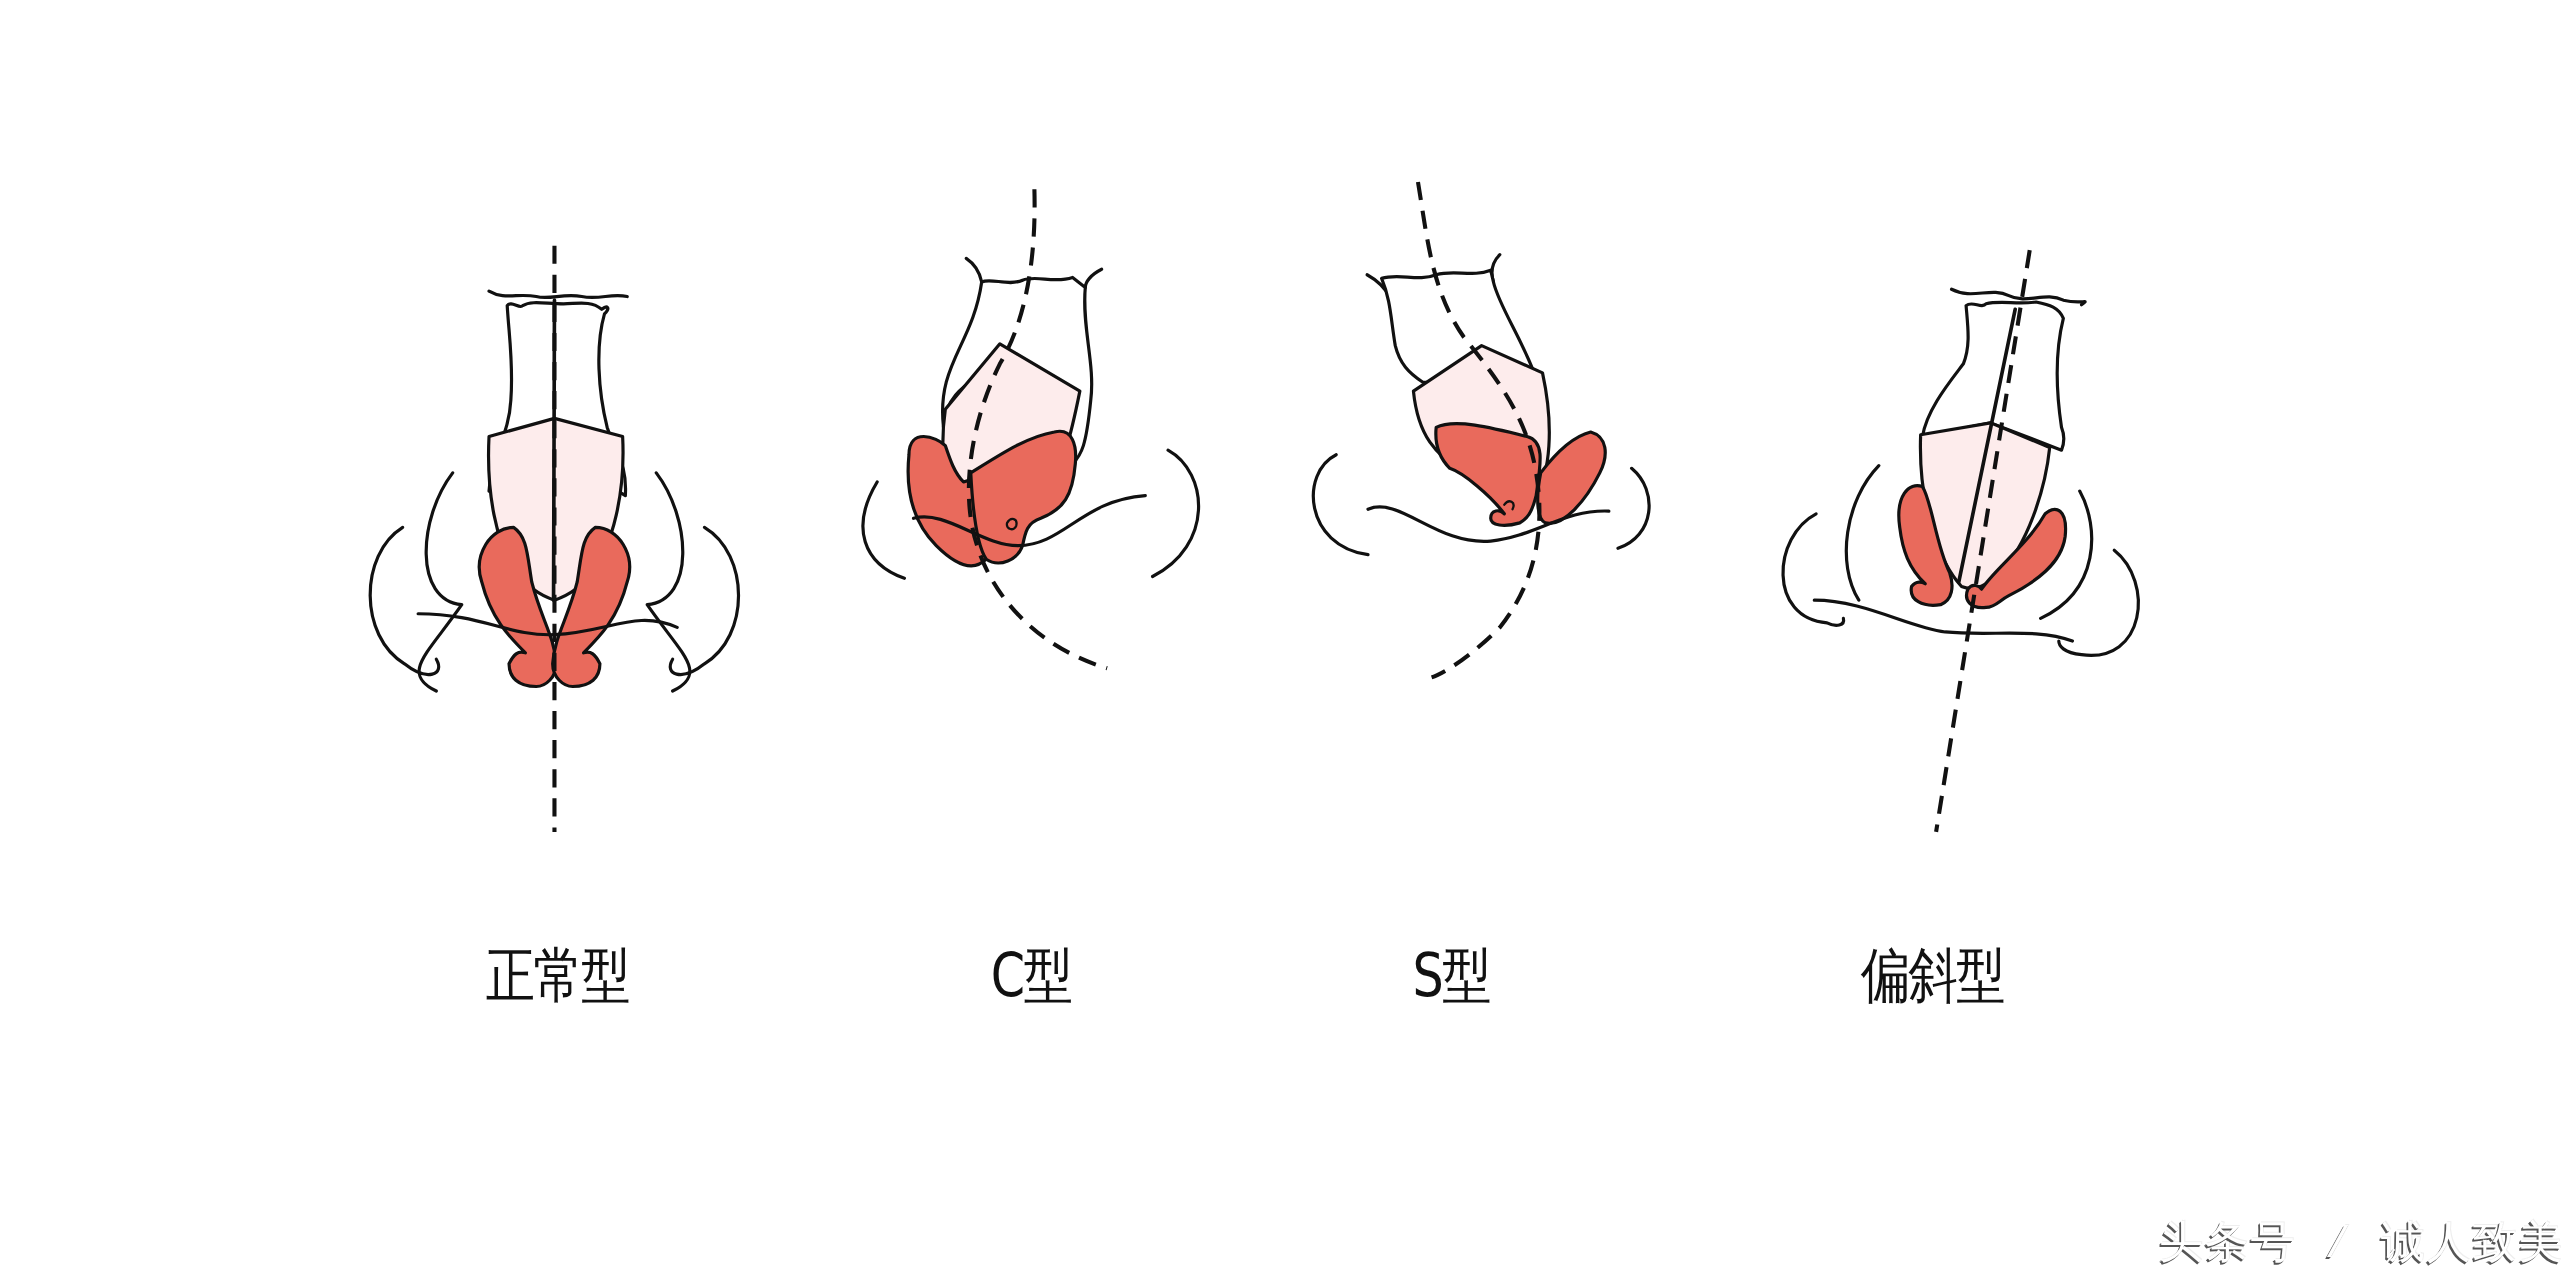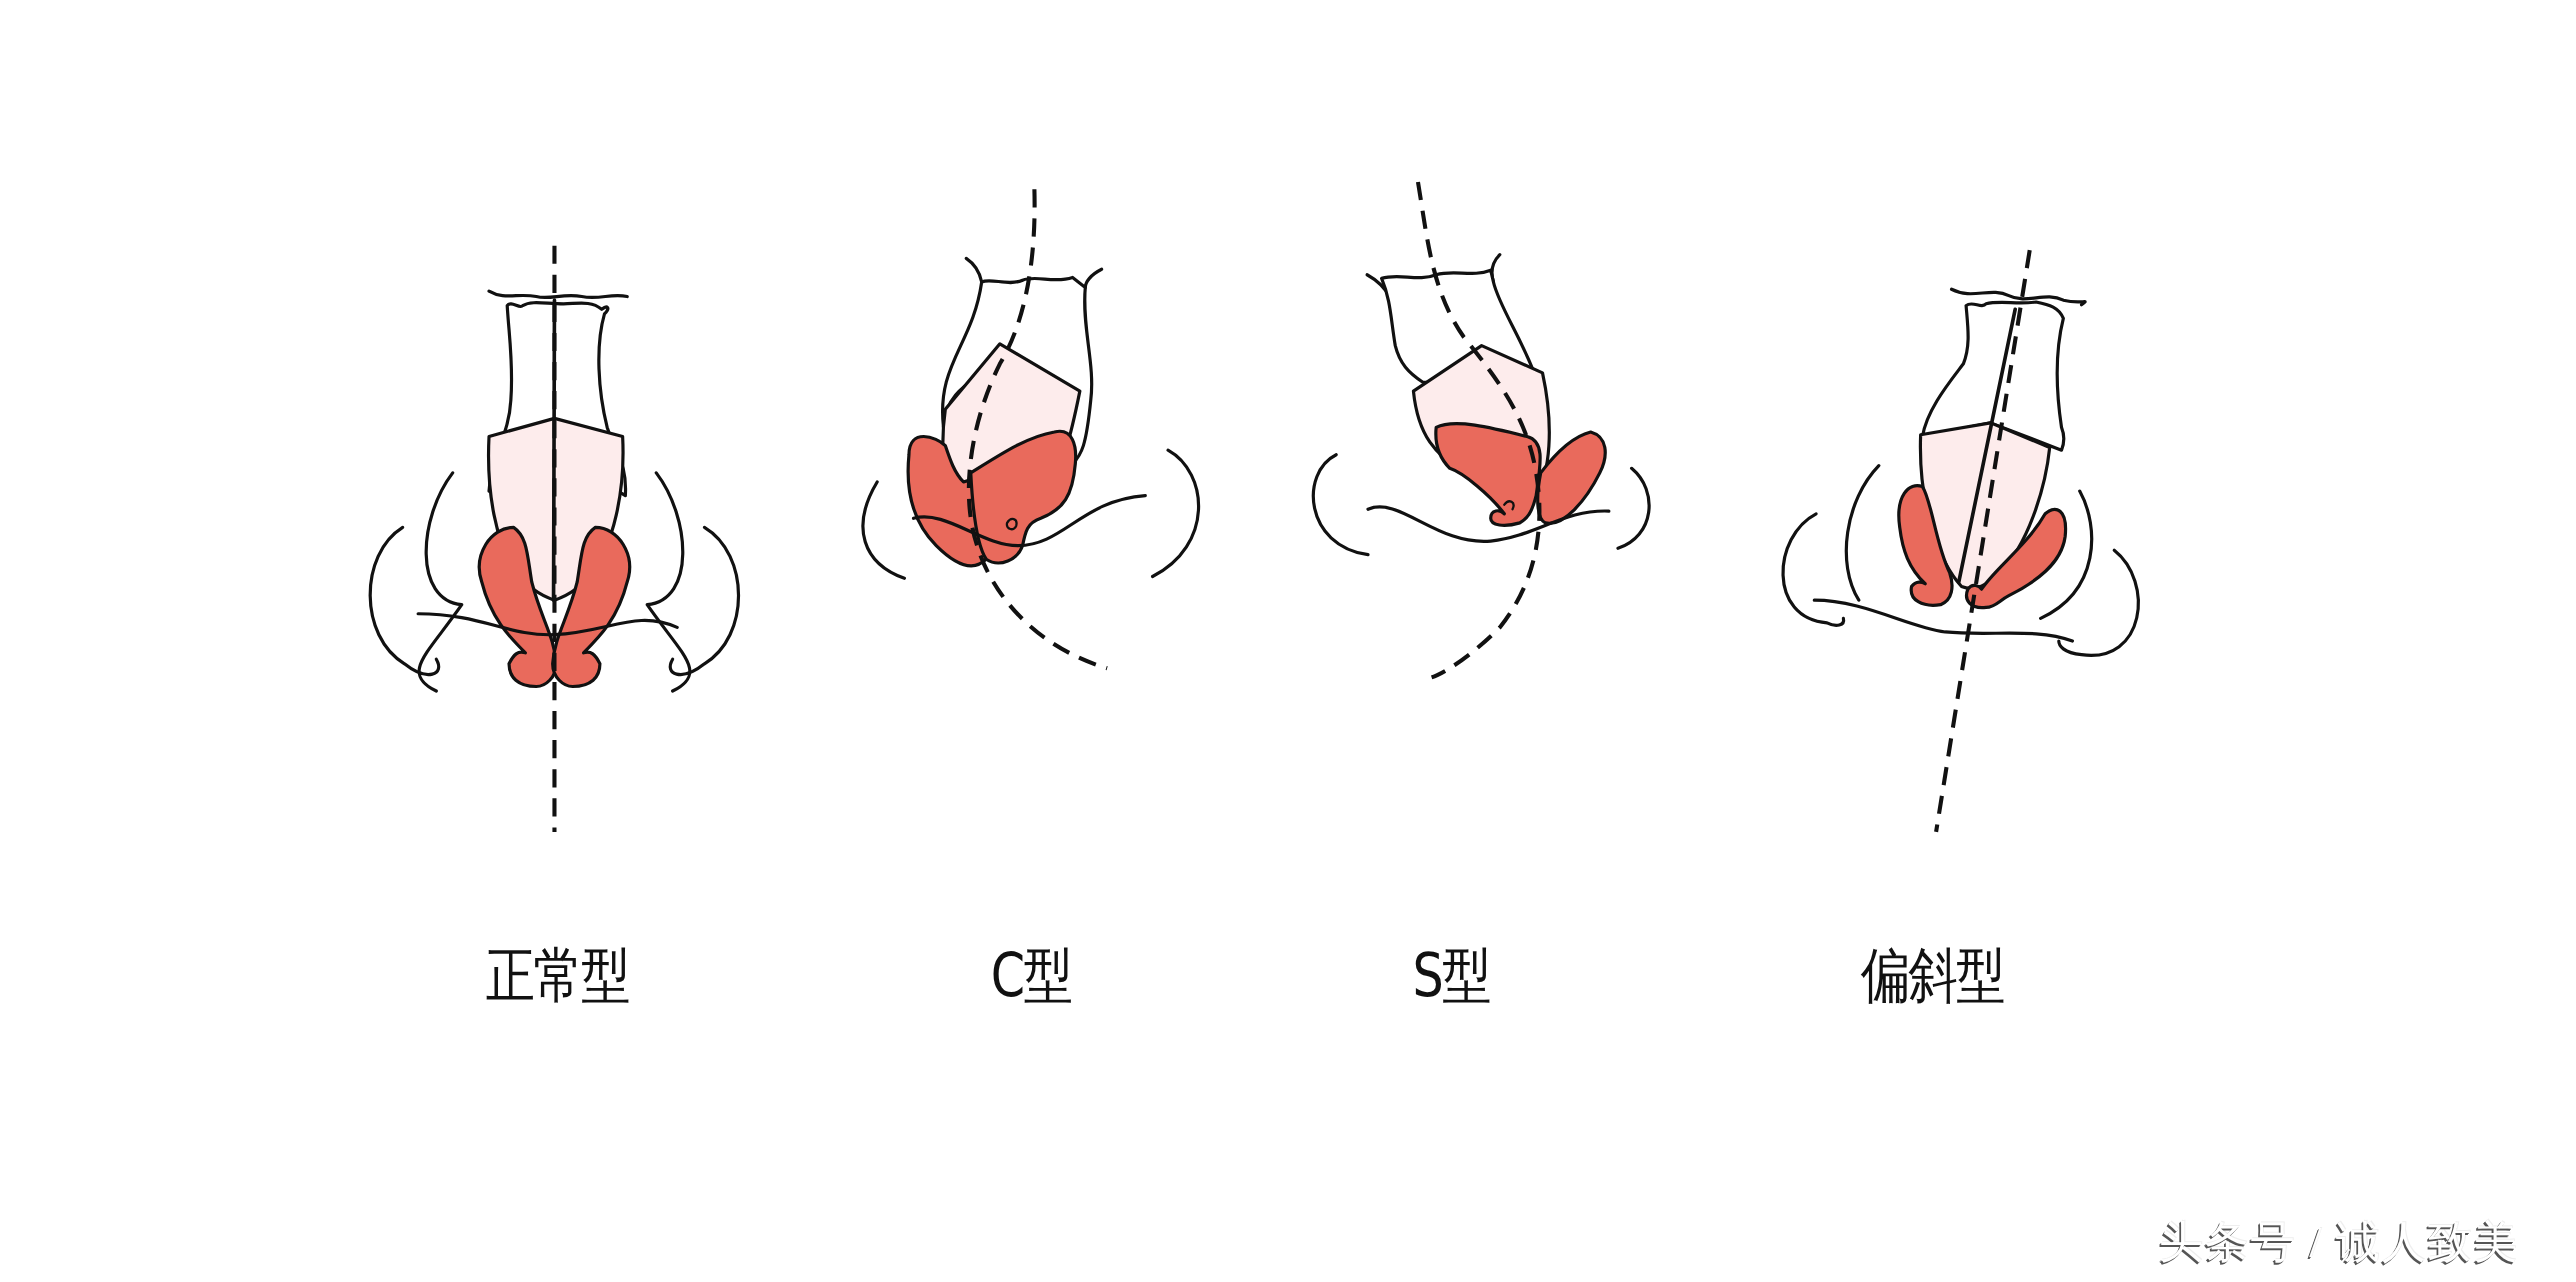--- a/index.html
+++ b/index.html
@@ -4,21 +4,21 @@
 <style>
   html, body { margin: 0; padding: 0; background: #ffffff; }
   body { width: 2576px; height: 1283px; position: relative; overflow: hidden; font-family: "DejaVu Sans", sans-serif; }
   #canvas { position: absolute; left: 0; top: 0; width: 2576px; height: 1283px; }
   .label {
     position: absolute; top: 936px; font-family: "DejaVu Sans", sans-serif;
     font-size: 60px; font-weight: 500; color: #111; letter-spacing: -1.8px;
     transform: scaleX(0.82); transform-origin: center; white-space: nowrap;
   }
   .watermark {
-    position: absolute; left: 2159px; top: 1213px; font-family: Liberation Serif, serif;
+    position: absolute; left: 2159px; top: 1213px; font-family: Liberation Mono, monospace;
     font-size: 44px; color: #ffffff; letter-spacing: 1.8px;
     text-shadow: -1.8px 1.8px 0 #555, -0.9px 0.9px 0 #777, 0.9px -0.9px 0 #eee;
     white-space: nowrap;
   }
   svg .ln { fill: none; stroke: #111; stroke-width: 3.5; stroke-linecap: round; stroke-linejoin: round; }
   svg .dash { fill: none; stroke: #111; stroke-width: 4.5; stroke-dasharray: 20 12; }
   svg .pink { fill: #fdecec; stroke: #111; stroke-width: 3.5; stroke-linejoin: round; }
   svg .red { fill: #e96a5c; stroke: #111; stroke-width: 3.5; stroke-linejoin: round; }
   svg .white { fill: #ffffff; stroke: #111; stroke-width: 3.5; stroke-linejoin: round; }
 </style>

